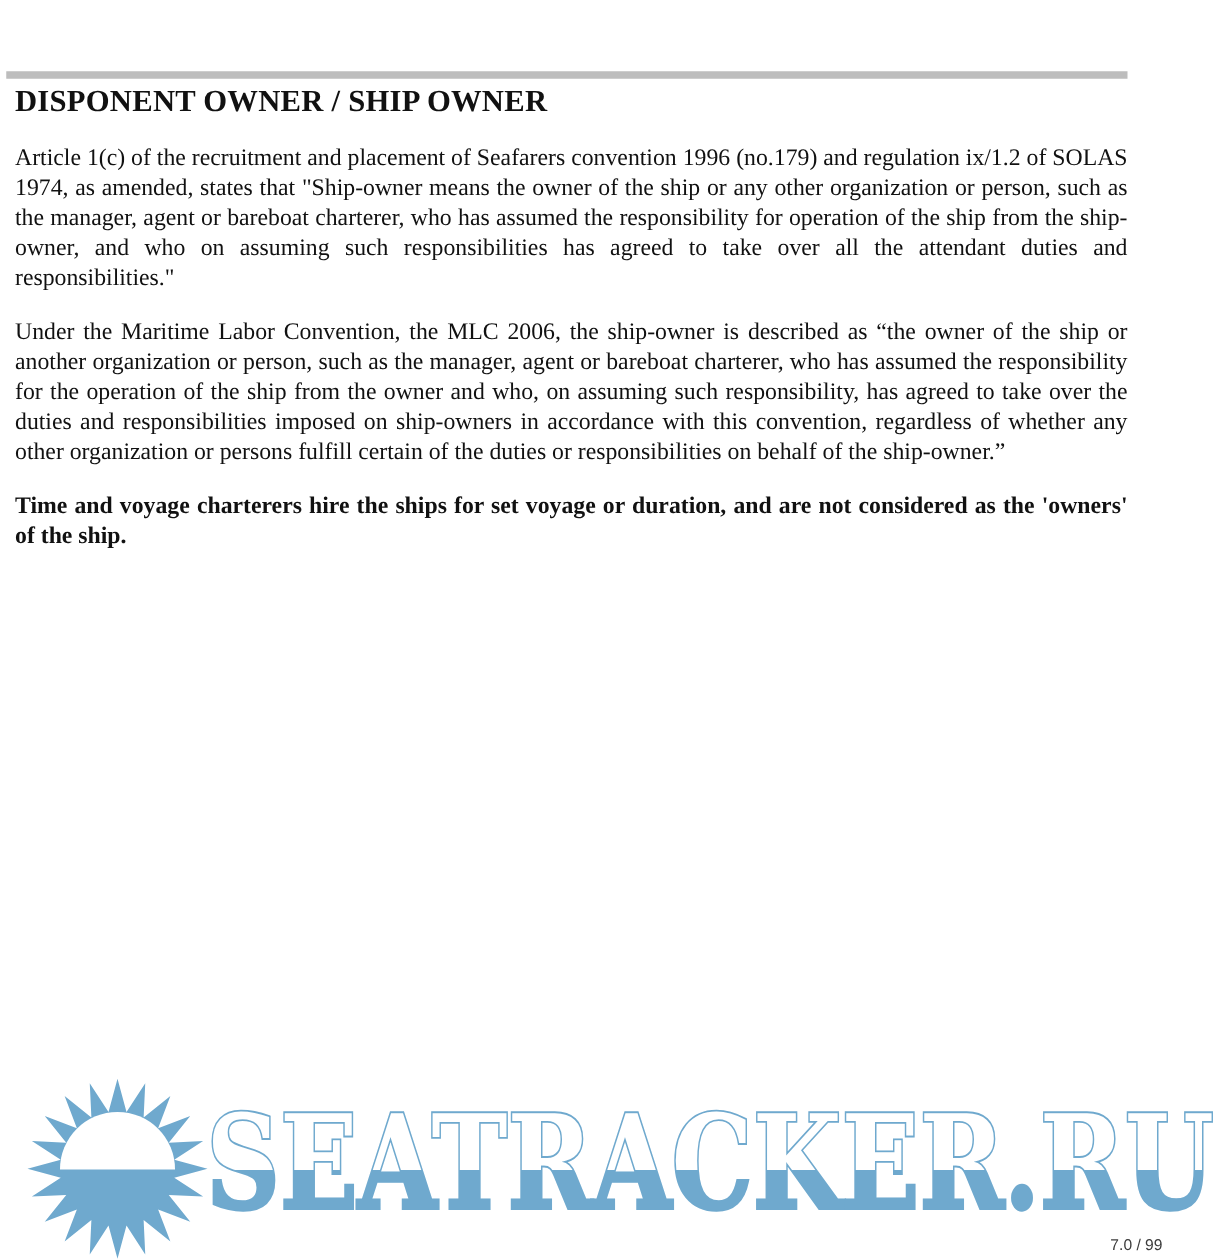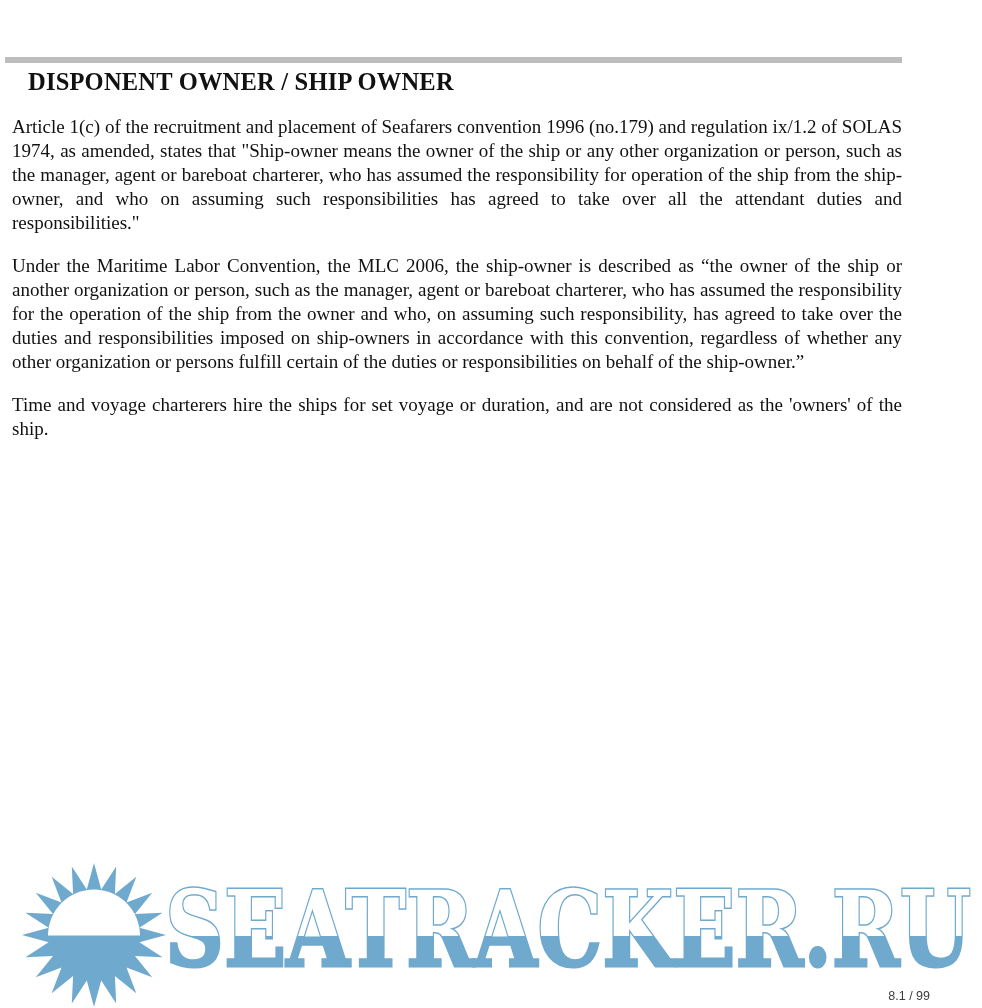--- a/index.html
+++ b/index.html
@@ -24,35 +24,35 @@
     background: var(--divider-color, #bdbdbd);
   }
   .content {
     position: absolute;
     left: 12px;
     top: 63px;
     width: 890px;
     color: var(--text-color, #111111);
   }
   .content h1 {
-    margin: 5px 0 0 16px;
+    margin: 5px 0 0 0;
     font-size: 24.5px;
     line-height: 28px;
     font-weight: bold;
     letter-spacing: 0.2px;
     color: var(--text-color, #111111);
   }
   .content p.para {
     margin: 19px 0;
     font-size: 19px;
     line-height: 24px;
     text-align: justify;
     color: var(--text-color, #111111);
   }
-  .content p.para:last-child { margin-bottom: 18px; }
+  .content p.para:last-child { margin-bottom: 18px; font-weight: bold; }
   .watermark {
     position: absolute;
     left: 0;
     top: 858px;
     width: 790px;
     height: 150px;
   }
   .sun {
     position: absolute;
     left: 19px;
@@ -110,15 +110,15 @@
           <stop class="wm-white" offset="0"></stop>
           <stop class="wm-white" offset="0.58"></stop>
           <stop class="wm-blue" offset="0.58"></stop>
           <stop class="wm-blue" offset="1"></stop>
         </linearGradient>
       </defs>
       <text x="2" y="88" textLength="806" lengthAdjust="spacingAndGlyphs">SEATRACKER.RU</text>
     </svg>
   </div>
 
-  <div class="page-indicator">8.1 / 99</div>
+  <div class="page-indicator">7.0 / 99</div>
 
 </div>
 
 </body></html>

